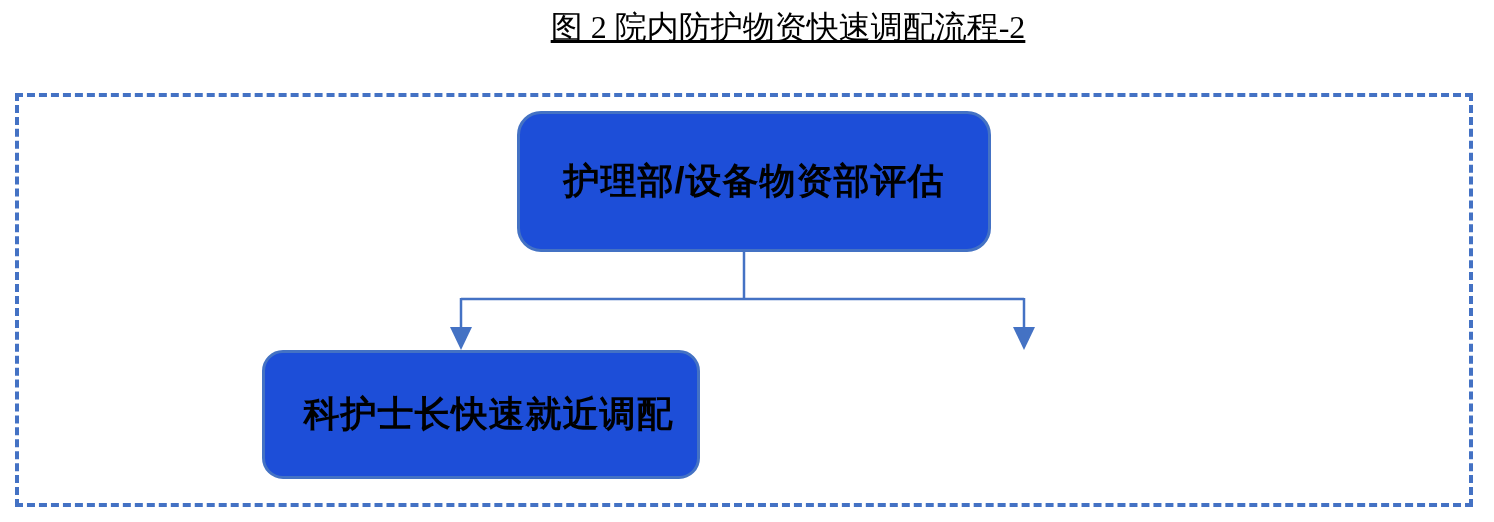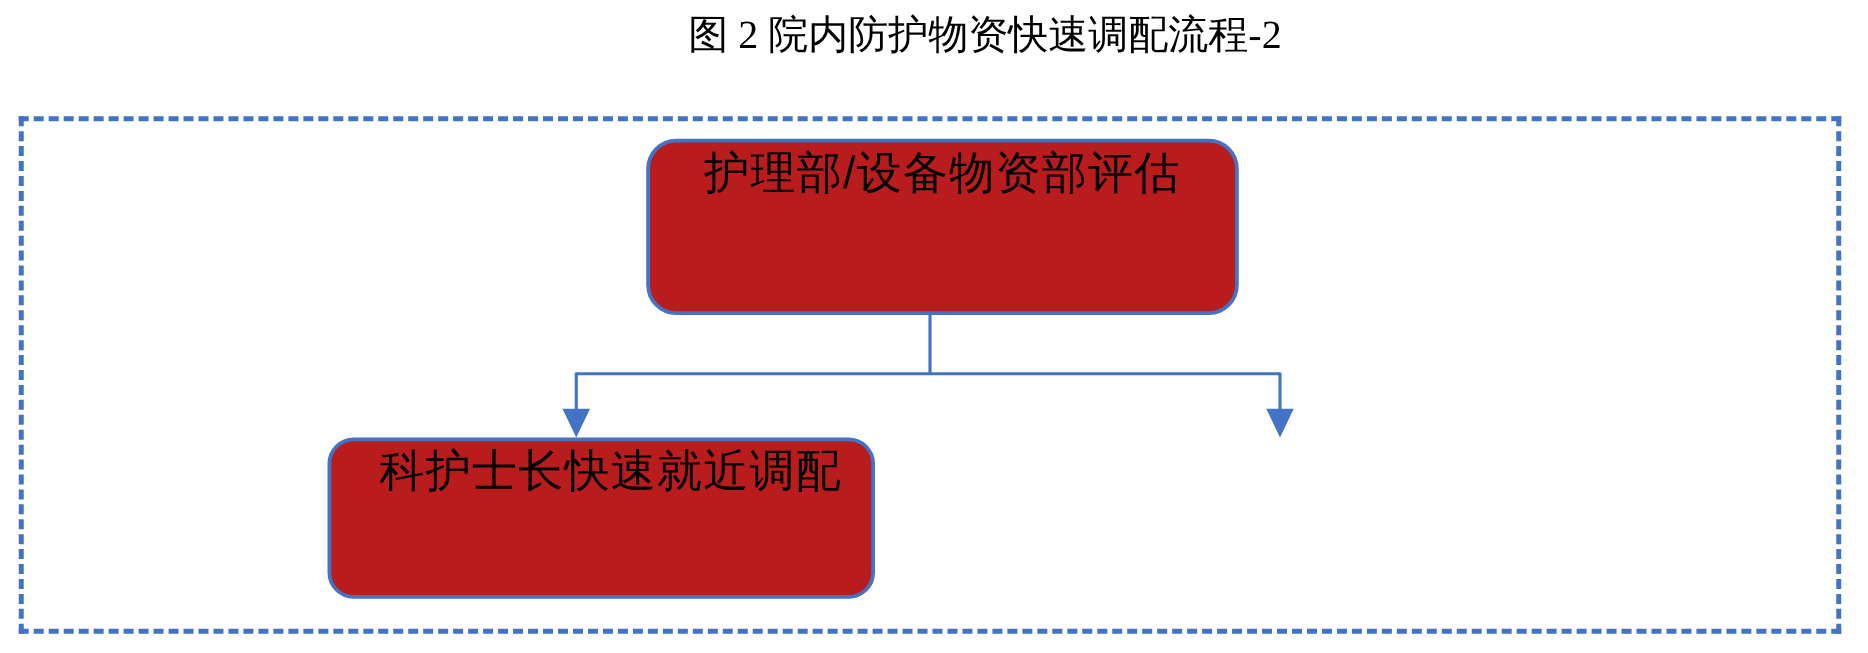--- a/index.html
+++ b/index.html
@@ -20,38 +20,40 @@
     top: 6px;
     left: 0;
     right: 0;
     padding-left: 82px;              
     text-align: center;
     font-family: "Liberation Serif", serif;
     font-size: 32px;
     line-height: 42px;
     color: #000000;
     white-space: nowrap;
+    text-decoration: underline;
   }
   .frame {
     position: absolute;
     left: 15px;
     top: 93px;
     width: 1450px;                    
     height: 406px;                    
     border: 4px dashed var(--accent, #4472C4);
     background: transparent;
   }
   .node {
     position: absolute;
     box-sizing: border-box;
-    background: #b91c1c;
+    background: #1d4ed8;
     border: 3px solid var(--accent, #4472C4);
     display: flex;
+    align-items: center;
     justify-content: center;
-    font-weight: normal;
+    font-weight: bold;
     font-size: 36px;
     color: #000000;
     letter-spacing: 1px;
     white-space: nowrap;
     z-index: 2;
   }
   .node-root {
     left: 517px;
     top: 111px;
     width: 474px;

